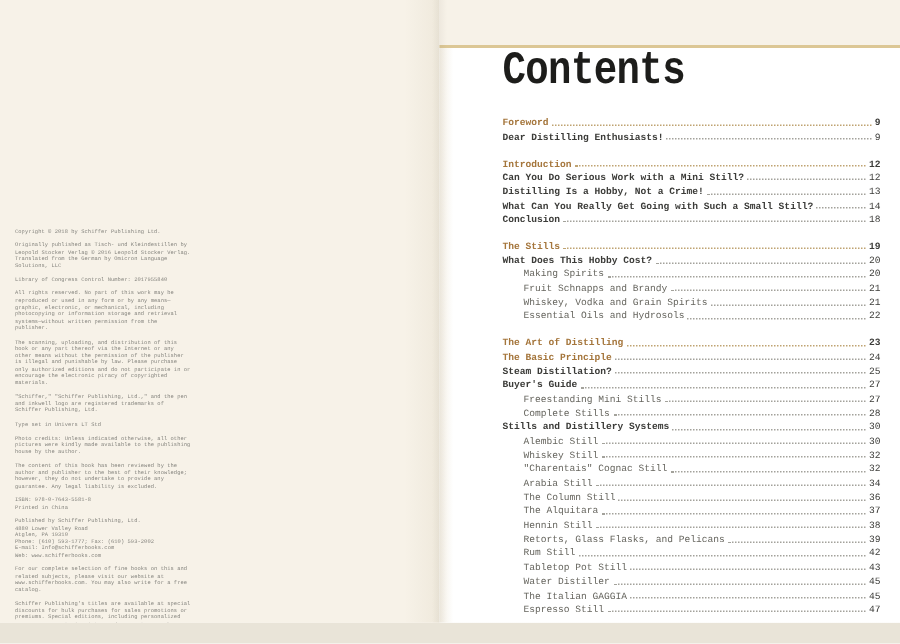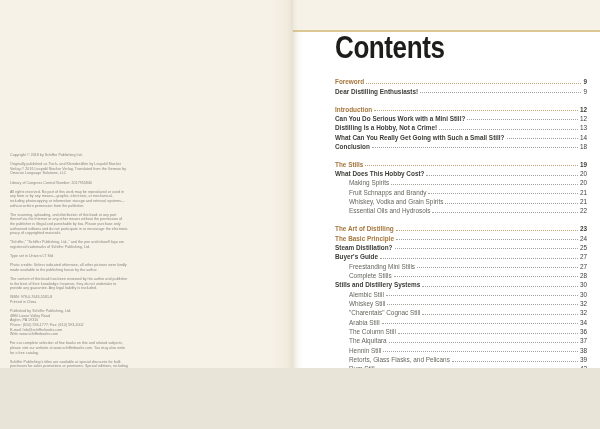--- a/index.html
+++ b/index.html
@@ -1,19 +1,20 @@
 <!DOCTYPE html>
 <html><head>
 <meta charset="utf-8">
 <style>
   html,body{margin:0;padding:0;}
   body{font-family:"Liberation Sans", sans-serif; background:#e9e4d8;}
   .spread{
-    position:relative; width:600px; height:368px; overflow:hidden;
+    position:relative; width:600px; height:415px; overflow:hidden;
     background:#ffffff;
+    font-family:Liberation Mono, monospace;
   }
   
   .left-page{
     position:absolute; left:0; top:0; width:293px; height:429px;
     background:#f7f2e8;
     background-image:linear-gradient(to right, #f7f2e8 92%, #efe9dc 100%);
   }
   .copyright-block{
     position:absolute; left:10px; top:153px; width:118px;
   }

